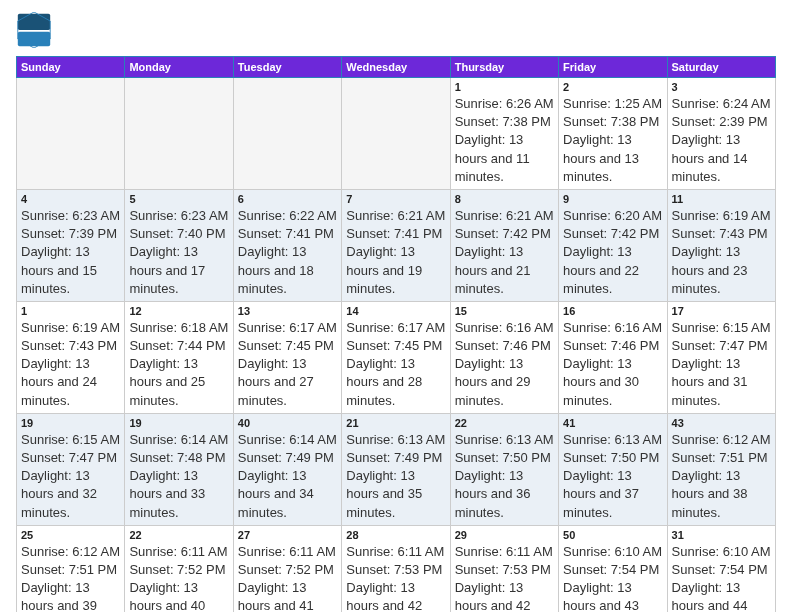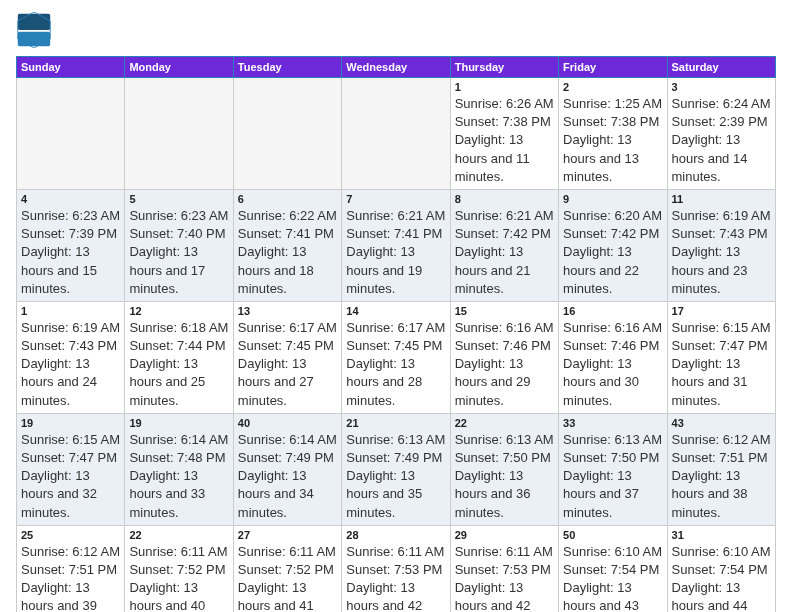--- a/index.html
+++ b/index.html
@@ -284,21 +284,21 @@
 and 35 minutes.</div>
           </td>
           <td>
             <span class="day-number">22</span>
             <div class="day-info">Sunrise: 6:13 AM
 Sunset: 7:50 PM
 Daylight: 13 hours
 and 36 minutes.</div>
           </td>
           <td>
-            <span class="day-number">33</span>
+            <span class="day-number">41</span>
             <div class="day-info">Sunrise: 6:13 AM
 Sunset: 7:50 PM
 Daylight: 13 hours
 and 37 minutes.</div>
           </td>
           <td>
             <span class="day-number">43</span>
             <div class="day-info">Sunrise: 6:12 AM
 Sunset: 7:51 PM
 Daylight: 13 hours

